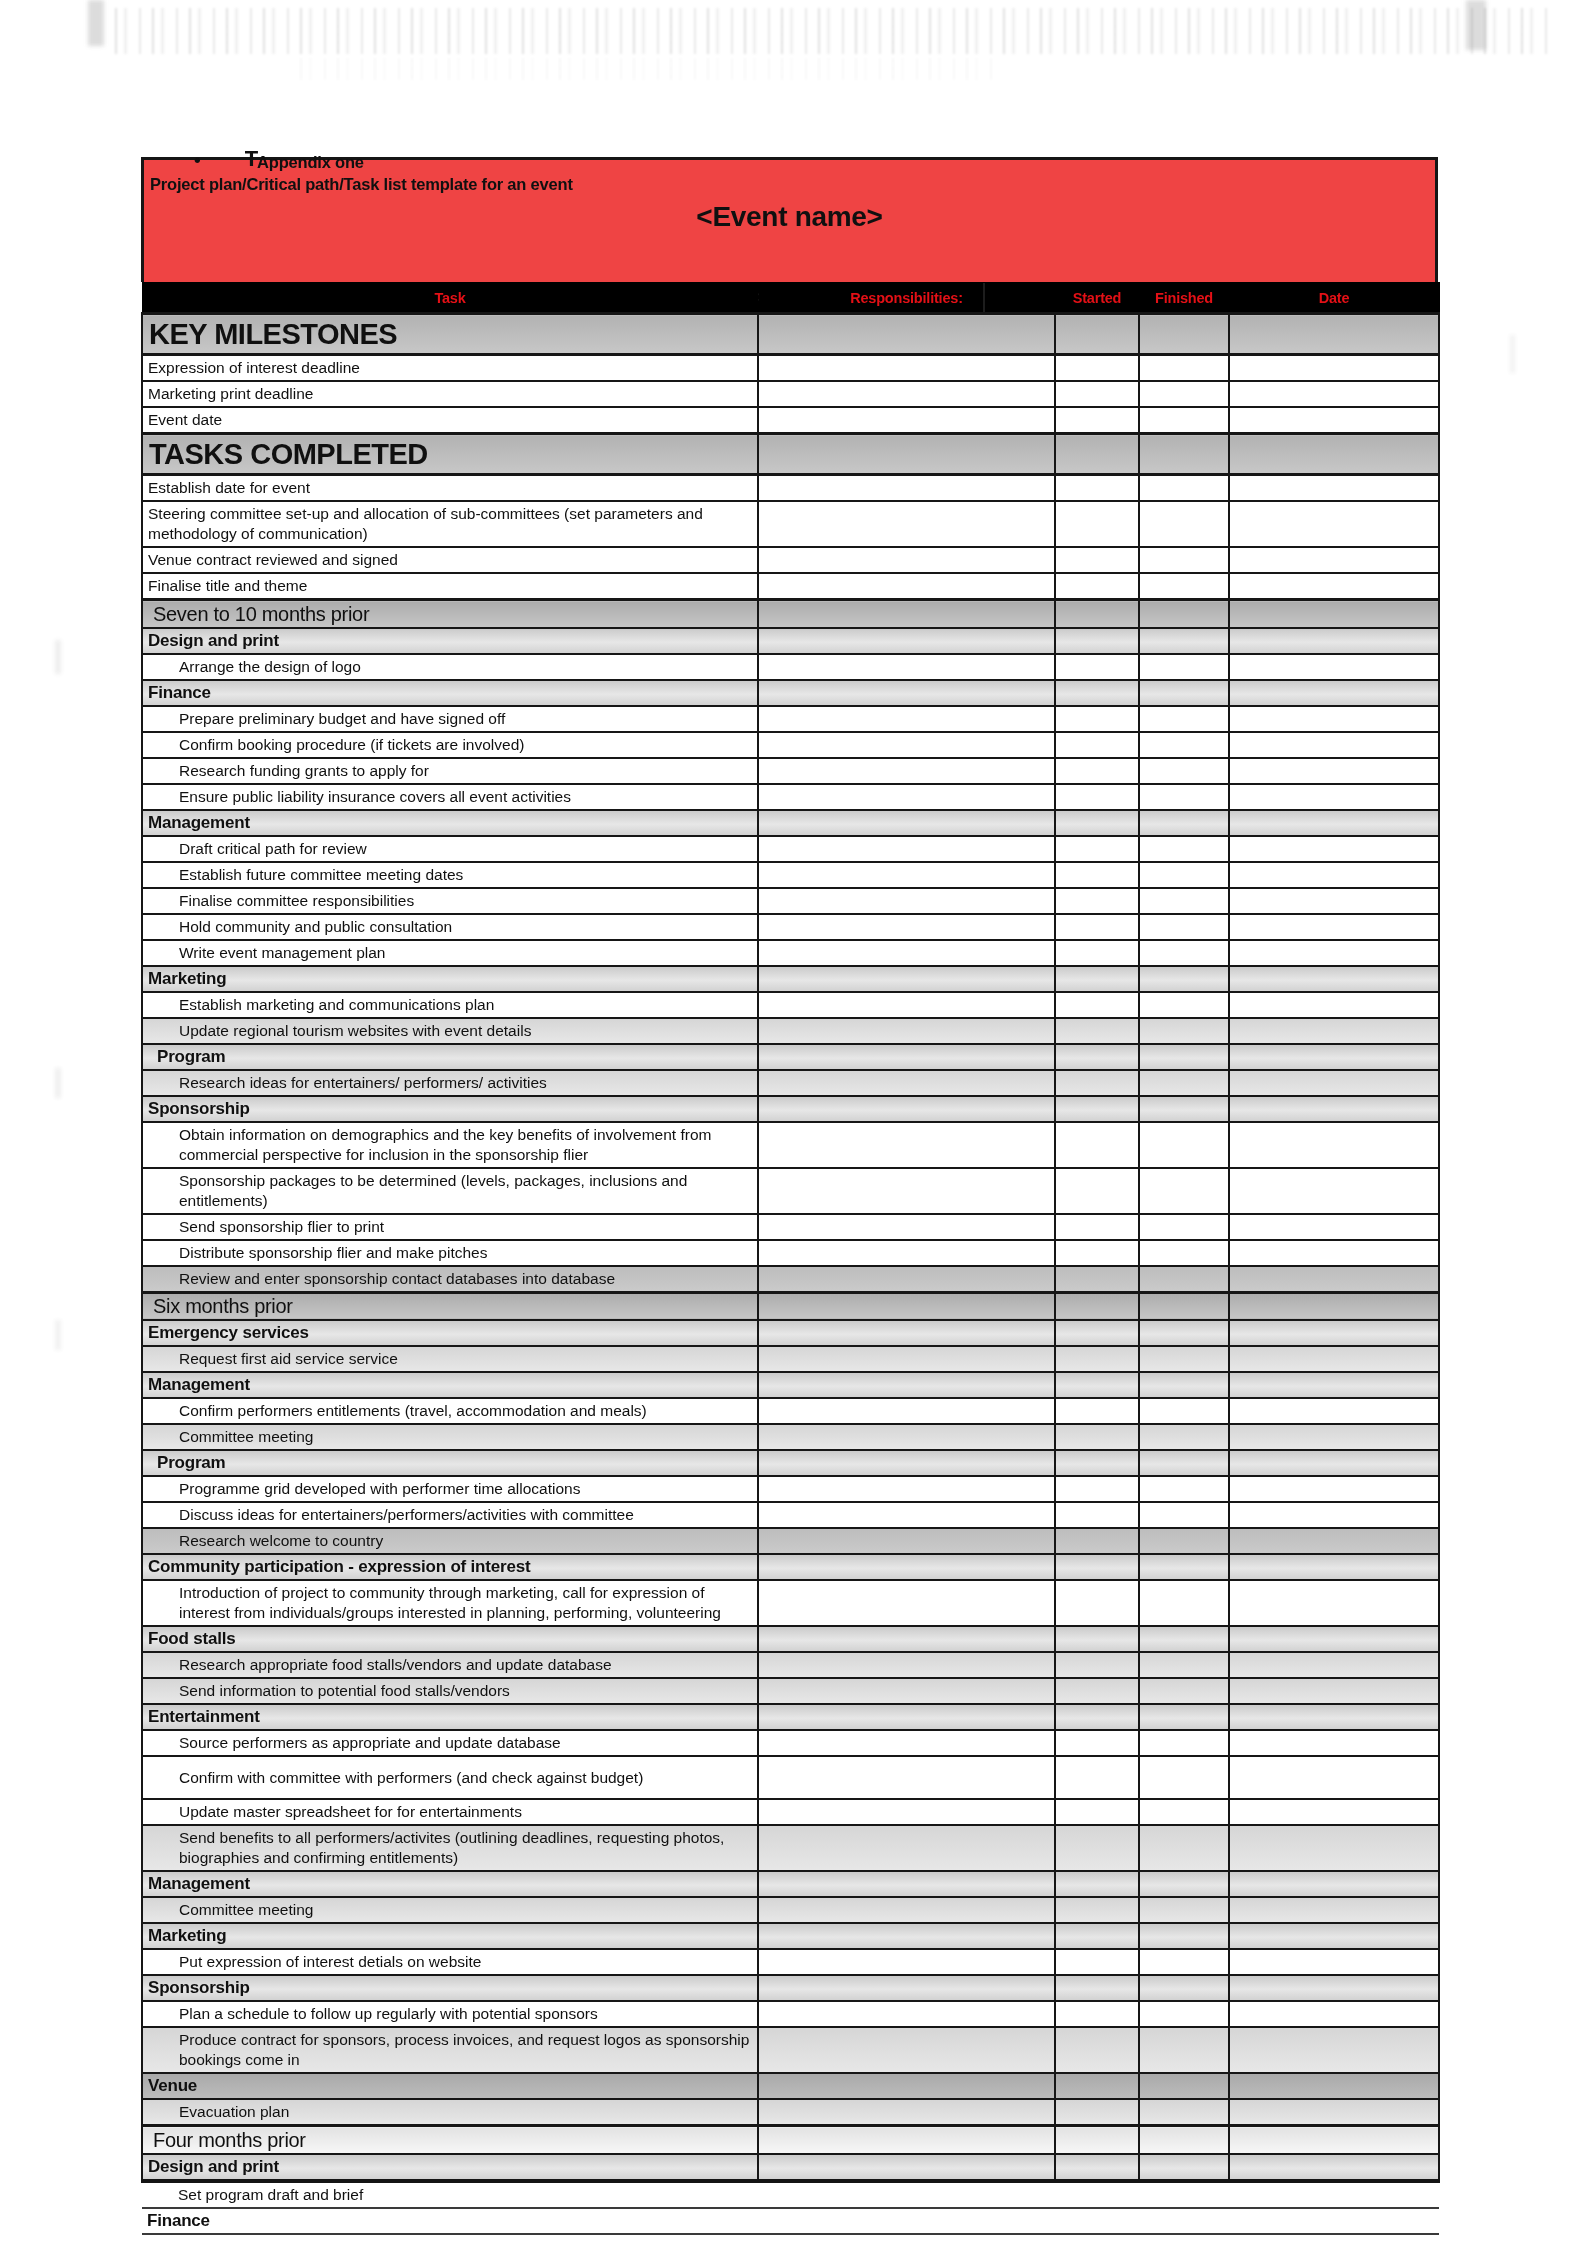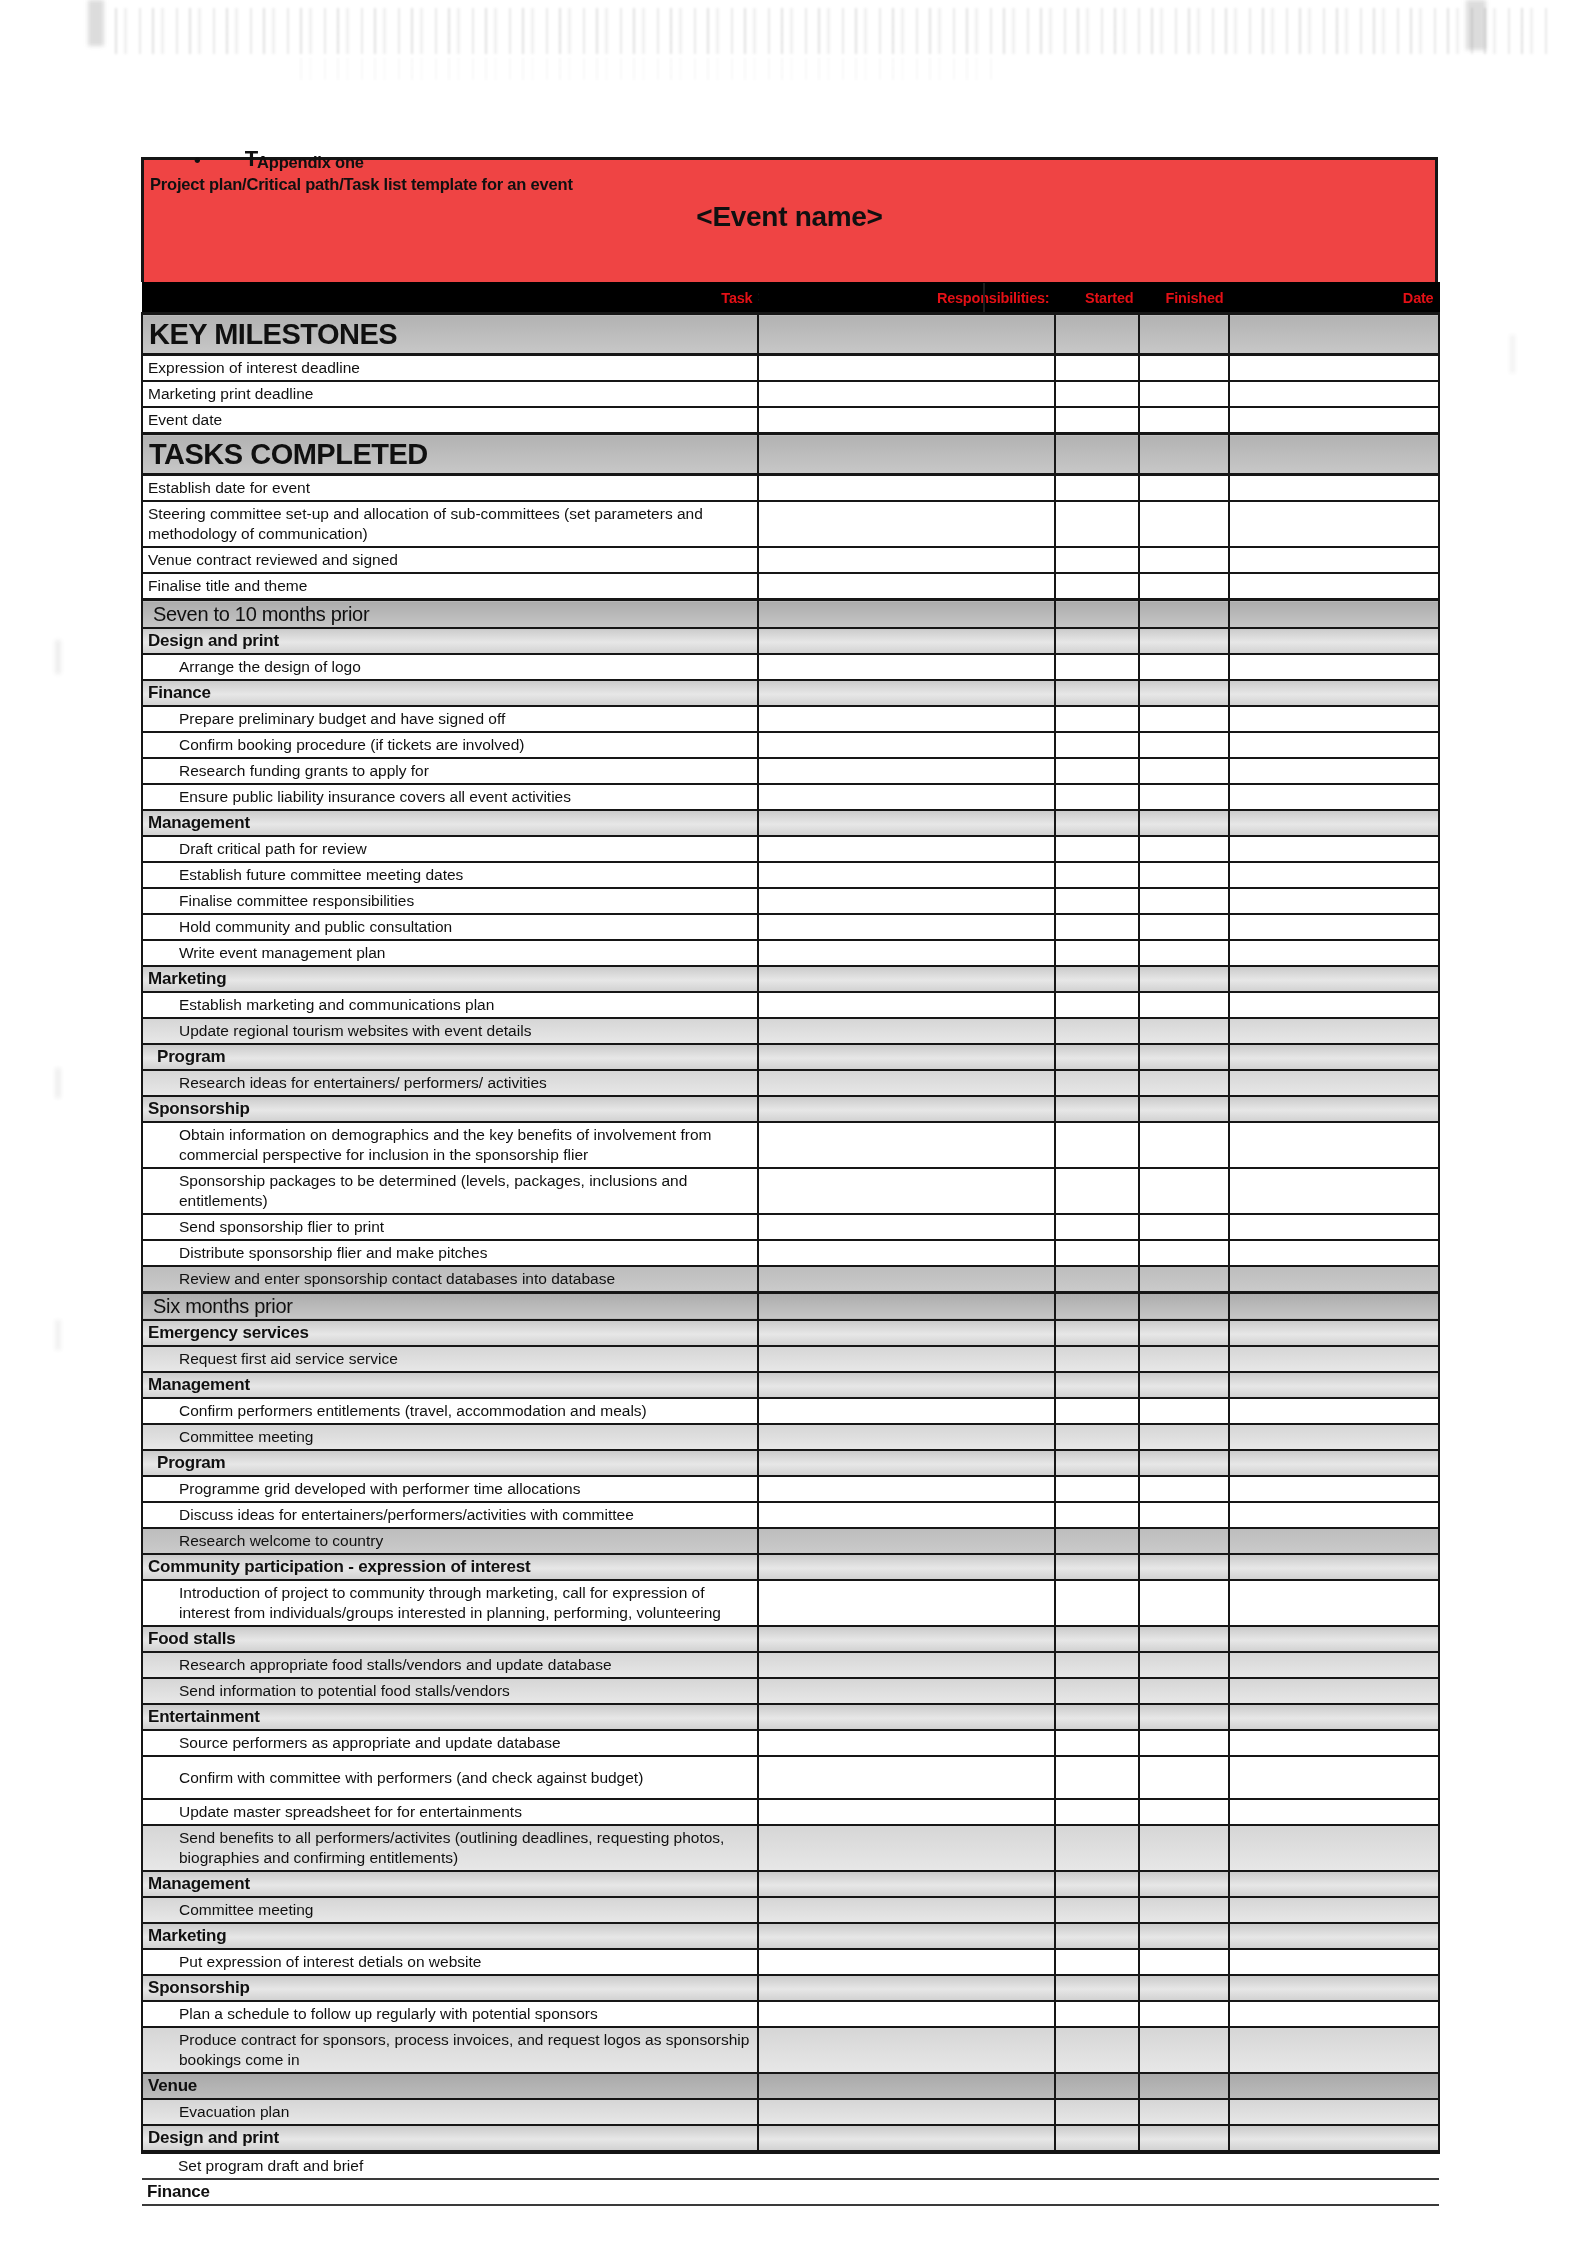--- a/index.html
+++ b/index.html
@@ -35,21 +35,21 @@
   }
   .appendix-line .apx{ font-weight:bold; font-size:16.5px; letter-spacing:-.2px; }
   .subtitle{ position:absolute; top:15px; left:6px; font-weight:bold; font-size:16.5px; letter-spacing:-.2px; }
   .event-name{ position:absolute; top:41px; left:0; width:100%; text-align:center; font-weight:bold; font-size:28px; letter-spacing:-.3px; }
   .event-details{ position:absolute; top:92px; left:0; width:100%; text-align:center; font-weight:bold; font-size:15.5px; letter-spacing:-.2px;margin-top:36px; }
   
   table{ border-collapse:collapse; table-layout:fixed; width:1297px; }
   td,th{ border:2px solid #161616; padding:0; overflow:hidden; }
   thead th{
     background:#000; color:#e41016; border:1px solid #000;
-    font-size:14.5px; font-weight:bold; text-align:right;
+    font-size:14.5px; font-weight:bold; text-align:center;
     height:31px; padding:0 5px; letter-spacing:-.2px; position:relative;
   }
   thead th.c-resp::after{ 
     content:""; position:absolute; right:70px; top:0; bottom:0; width:2px; background:#1d1d1d;
   }
   tbody td.label{ padding:2px 4px 2px 5px; line-height:20px; font-size:15.5px; vertical-align:middle; }
   tbody td.label.ind{ padding-left:36px; }
   tr.r-h1 td{ height:41px; }
   tr.r-h1 td.label{ font-weight:bold; font-size:29px; letter-spacing:-.5px; padding-left:6px; }
   tr.r-h1 td{ background:linear-gradient(180deg,#b2b2b2,#c7c7c7); border-top-width:3px; border-bottom-width:3px; }
@@ -543,20 +543,27 @@
           <td class="empty"></td>
           <td class="empty"></td>
         </tr>
         <tr class="r-task shade-gray">
           <td class="label ind">Evacuation plan</td>
           <td class="empty"></td>
           <td class="empty"></td>
           <td class="empty"></td>
           <td class="empty"></td>
         </tr>
+        <tr class="r-h2 shade-light">
+          <td class="label">Four months prior</td>
+          <td class="empty"></td>
+          <td class="empty"></td>
+          <td class="empty"></td>
+          <td class="empty"></td>
+        </tr>
         <tr class="r-h3 frame-bottom">
           <td class="label">Design and print</td>
           <td class="empty"></td>
           <td class="empty"></td>
           <td class="empty"></td>
           <td class="empty"></td>
         </tr>
         <tr class="r-task cut">
           <td class="label ind">Set program draft and brief</td>
           <td class="empty"></td>

